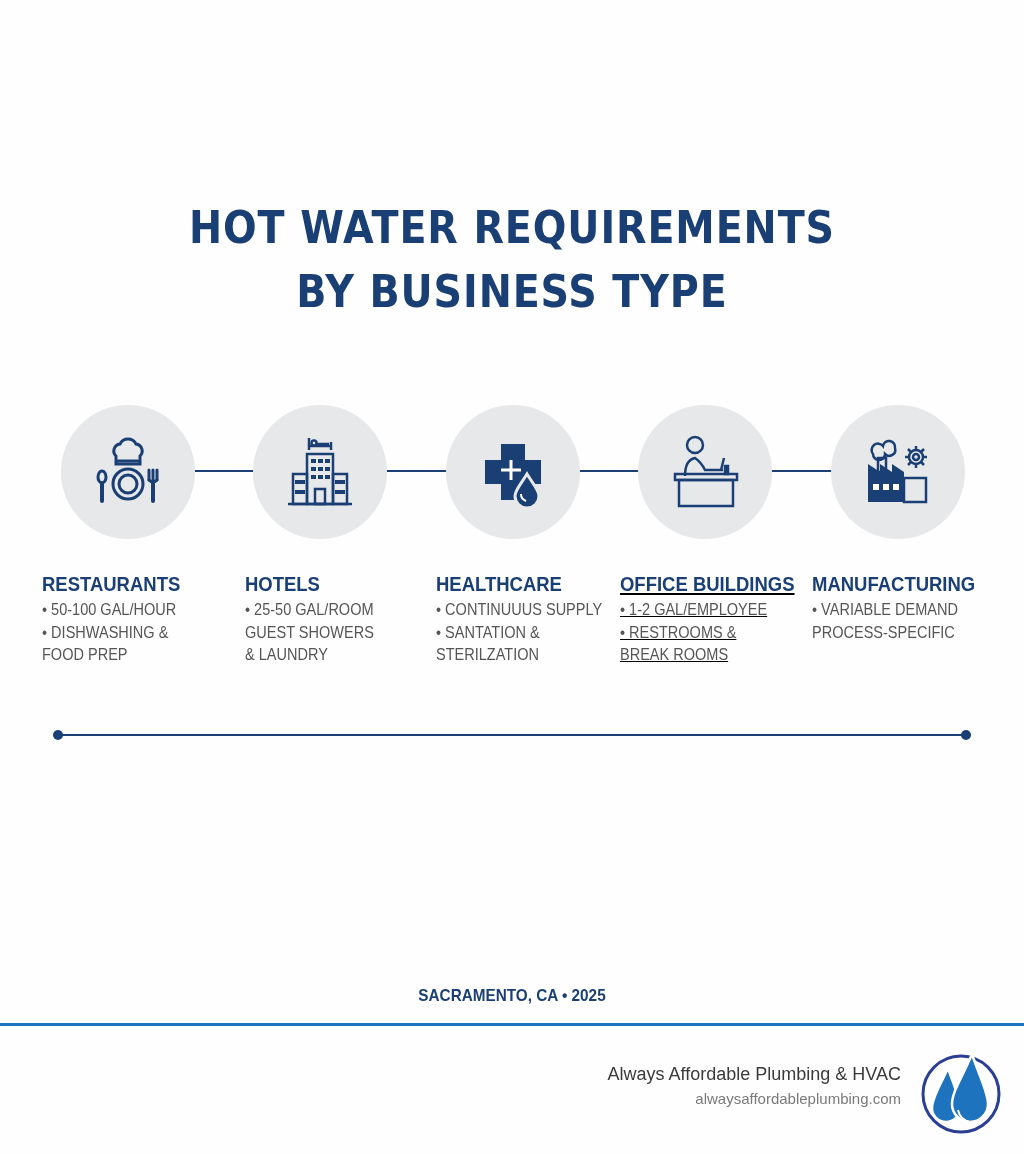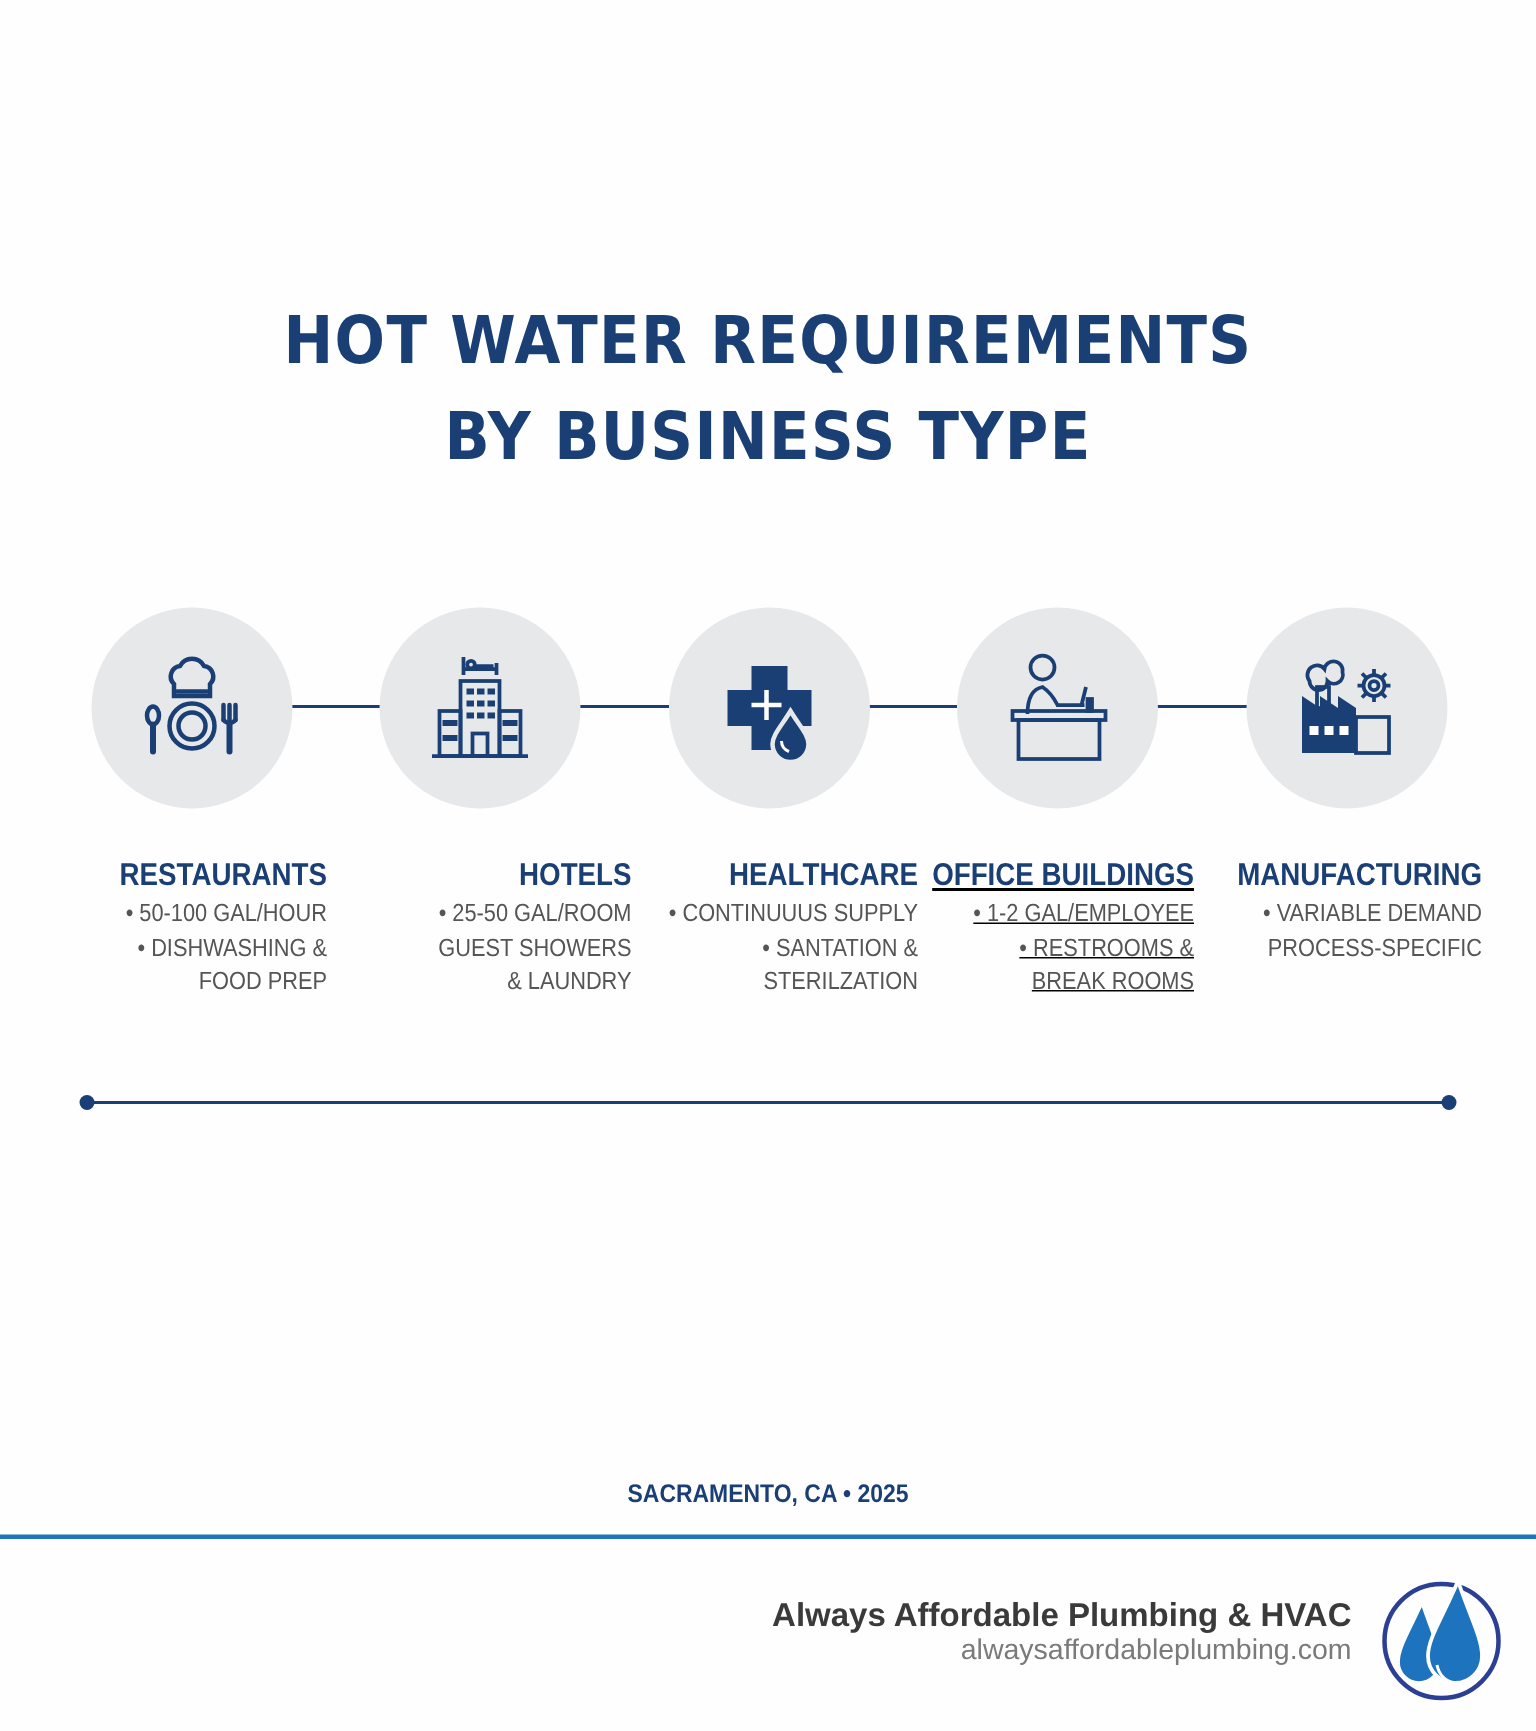--- a/index.html
+++ b/index.html
@@ -18,21 +18,21 @@
     .title div { white-space: nowrap; }
     .connector {
       position: absolute; top: 470px; height: 2px; background: #1a3f75;
     }
     .circle {
       position: absolute; top: 405px; width: 134px; height: 134px;
       border-radius: 50%; background: #e7e8ea;
     }
     .circle svg { position: absolute; left: 27px; top: 27px; width: 80px; height: 80px; }
     .col {
-      position: absolute; top: 570px; width: 200px; text-align: right;
+      position: absolute; top: 570px; width: 200px; text-align: left;
     }
     .col-title {
       color: #1a3f75; font-weight: bold; font-size: 21px; line-height: 28px;
       font-family: "Liberation Sans", sans-serif; white-space: nowrap;
       transform: scaleX(0.88); transform-origin: center;
     }
     .col-line {
       color: #555; font-size: 16.5px; line-height: 22.5px; white-space: nowrap;
       transform: scaleX(0.88); transform-origin: center;
     }
@@ -41,25 +41,25 @@
     }
     .dot { position: absolute; top: 730px; width: 10px; height: 10px; border-radius: 50%; background: #1a3f75; }
     .location {
       position: absolute; top: 986px; left: 0; width: 1024px; text-align: center;
       color: #1a3f75; font-weight: bold; font-size: 17px;
       transform: scaleX(0.9); transform-origin: center;
     }
     .footer-rule { position: absolute; top: 1023px; left: 0; width: 1024px; height: 3px; background: #1e73be; }
     .brand-name {
       position: absolute; top: 1064px; right: 123px; color: #3a3a3a;
-      font-weight: bold; font-size: 22px; white-space: nowrap;
+      font-weight: normal; font-size: 18px; white-space: nowrap;
     }
     .brand-url {
       position: absolute; top: 1090px; right: 123px; color: #7a7a7a;
-      font-size: 19px; white-space: nowrap;
+      font-size: 15px; white-space: nowrap;
     }
     .logo { position: absolute; left: 918px; top: 1050px; width: 86px; height: 86px; }
   </style>
 </head>
 <body>
 
 <div class="title">
   <div>HOT WATER REQUIREMENTS</div>
   <div>BY BUSINESS TYPE</div>
 </div>

